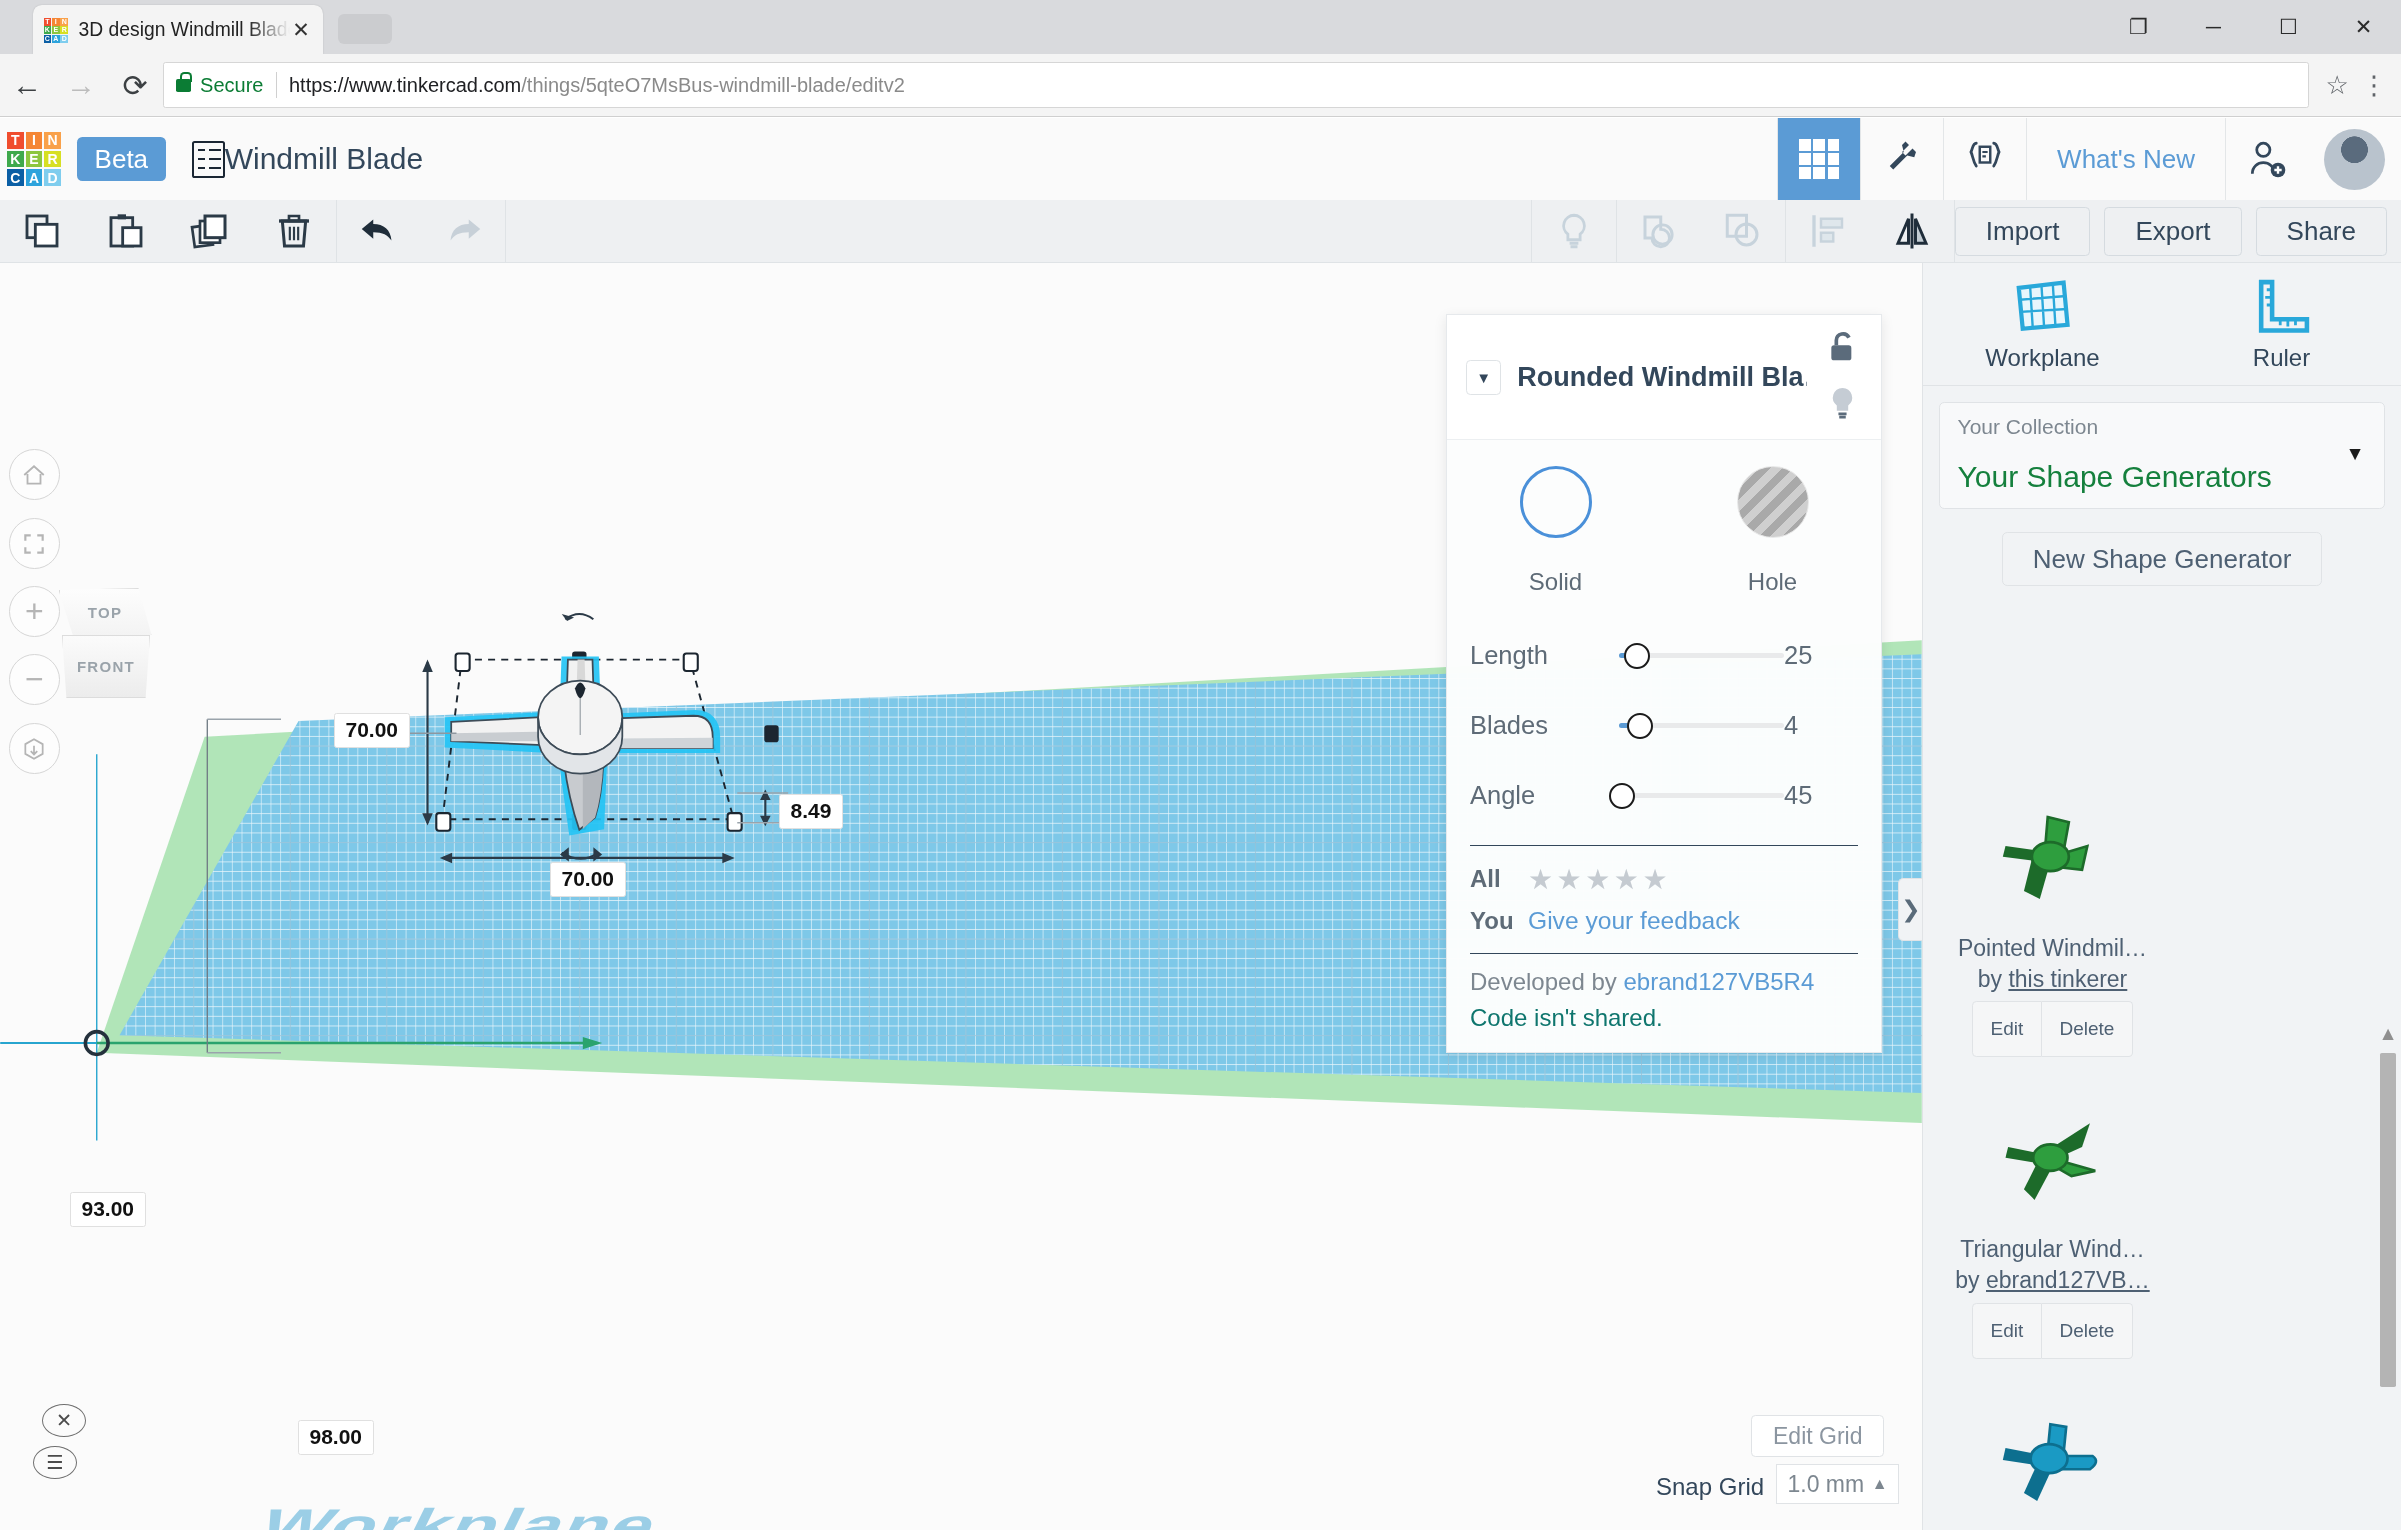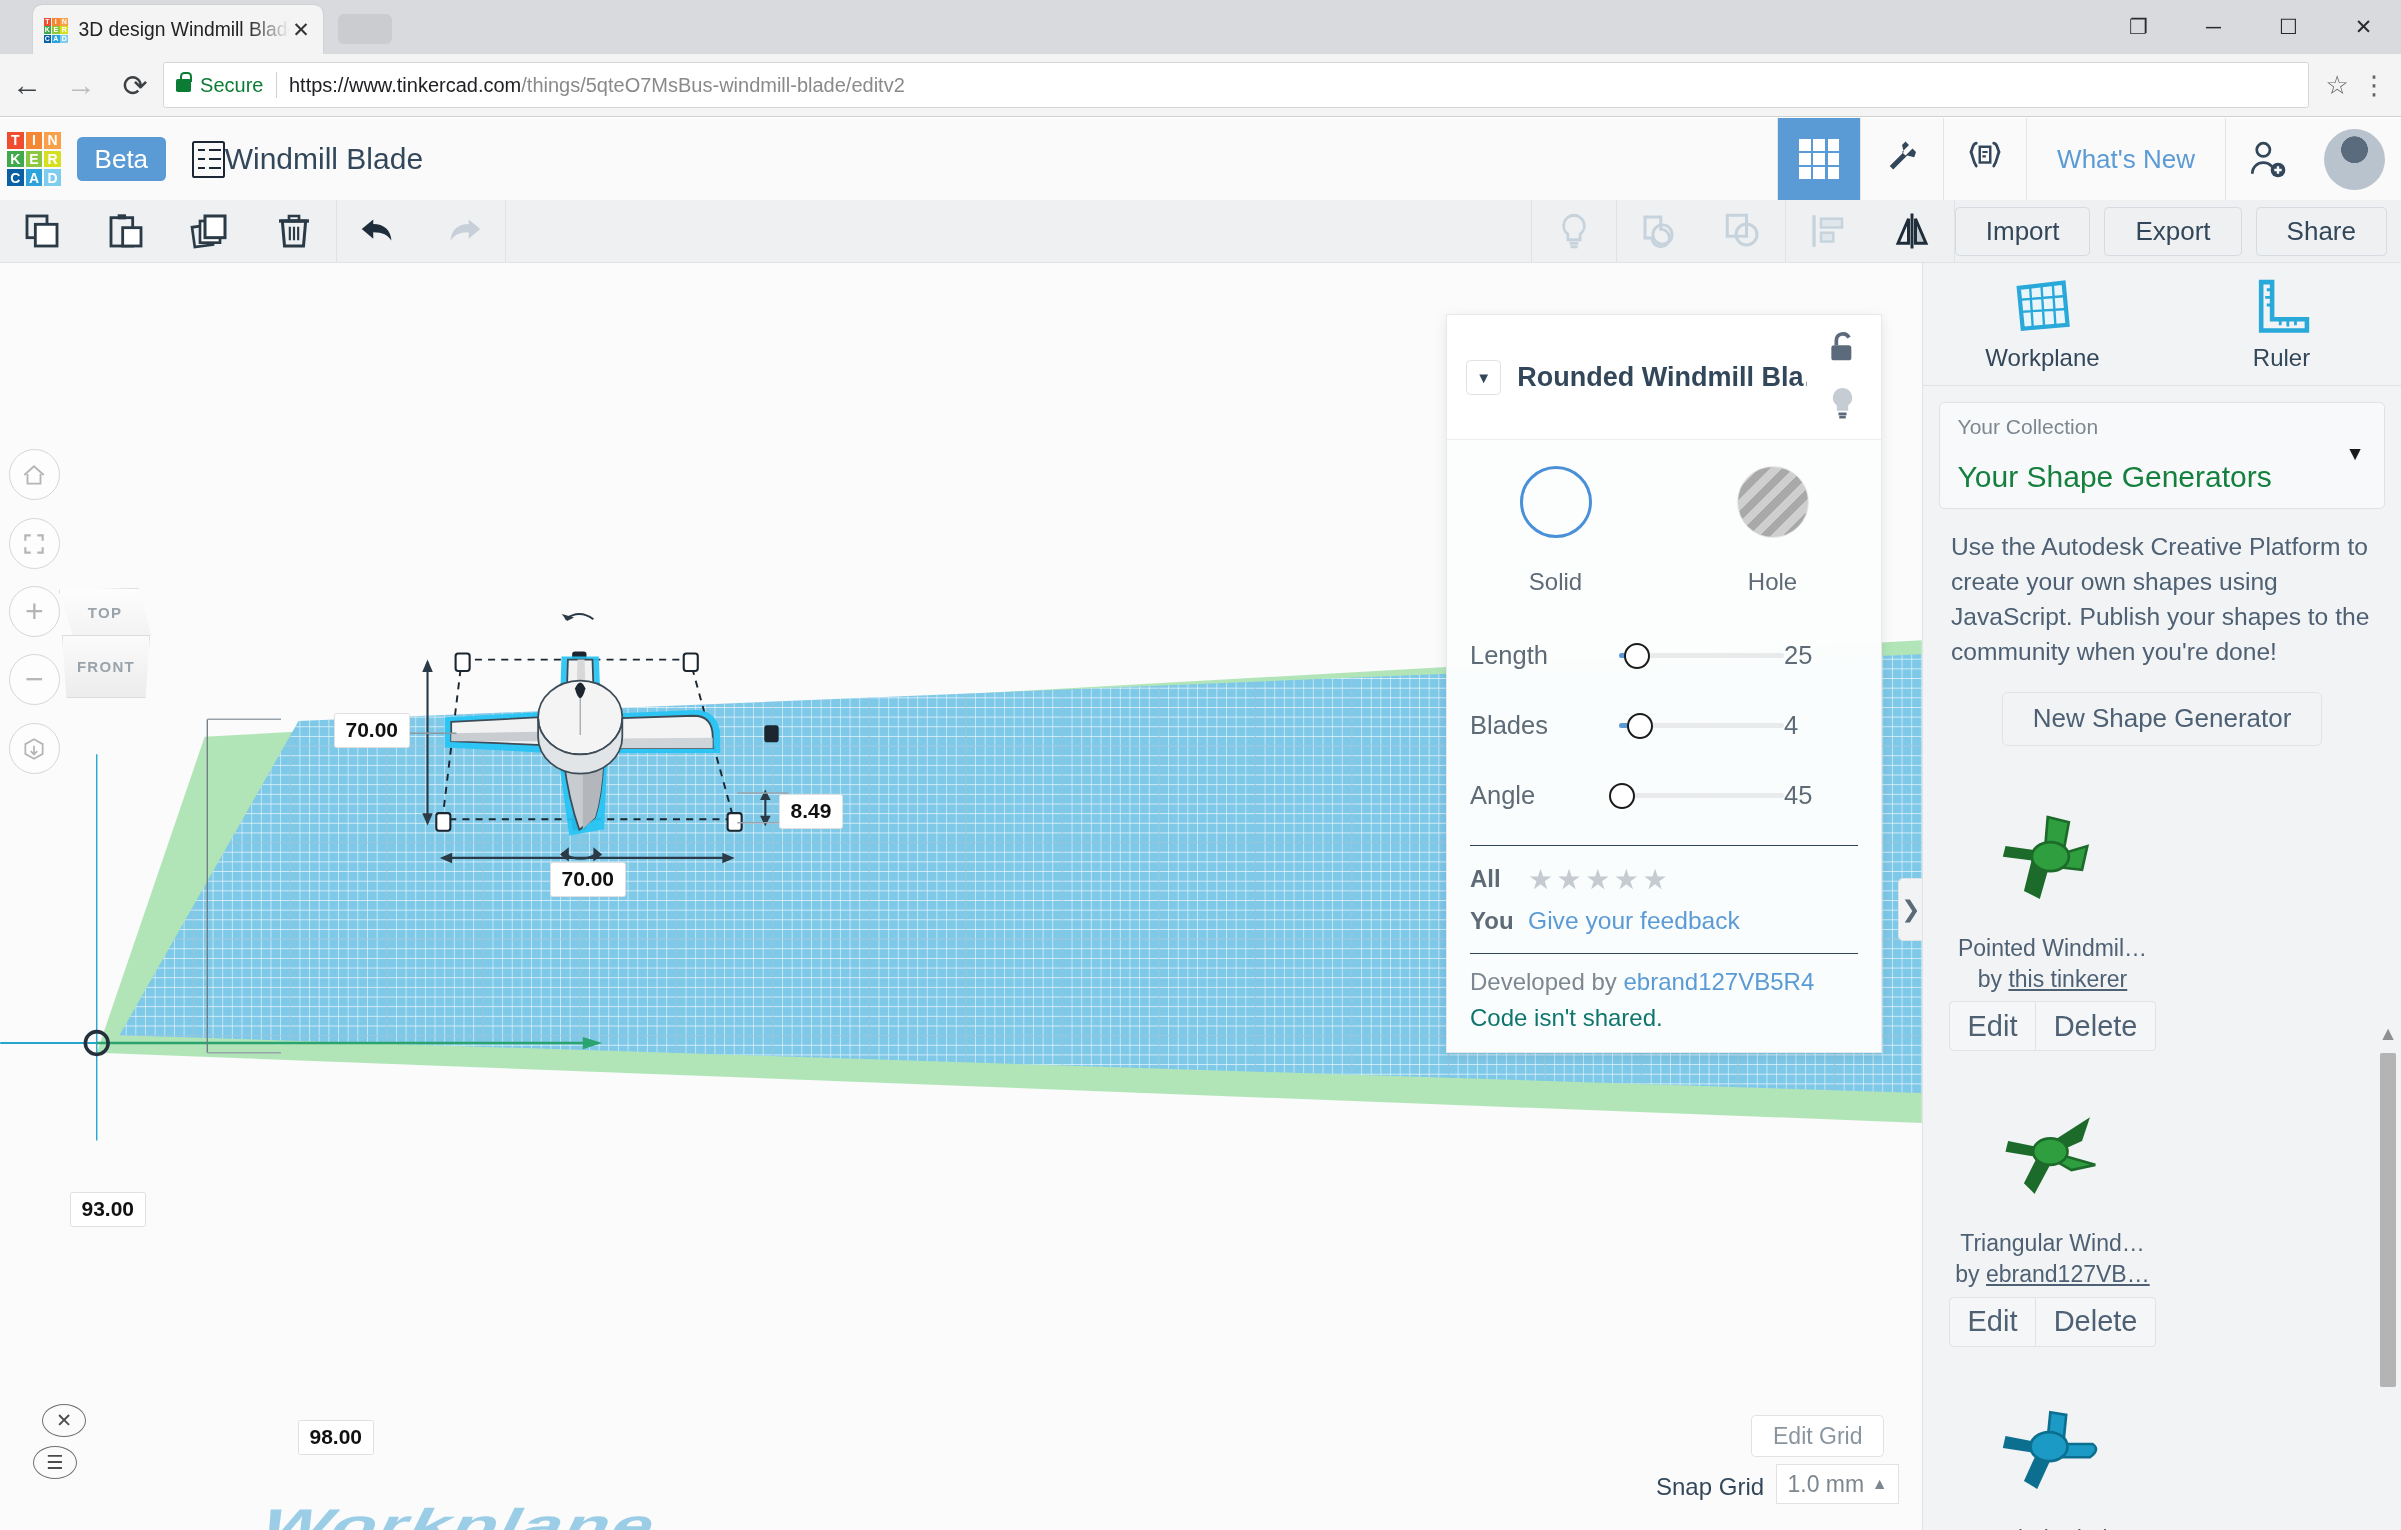--- a/index.html
+++ b/index.html
@@ -247,22 +247,22 @@
     display: flex; flex-wrap: wrap; }
   .shape-card { width: 207px; margin: 0 0 16px 26px; text-align: center; }
   .shape-thumb { height: 163px; display: flex; align-items: center;
     justify-content: center; }
   .shape-name { font-size: 23px; color: #4e6073; white-space: nowrap;
     overflow: hidden; }
   .shape-by { font-size: 23px; color: #4e6073; margin-top: 3.5px;
     white-space: nowrap; overflow: hidden; }
   .shape-by u { cursor: pointer; }
   .shape-btns { display: flex; justify-content: center; margin-top: 8.8px; }
-  .mini-btn { height: 50px; padding: 0 17.6px; border: 0.9px solid #e0e3e6;
-    background: #f5f6f7; font-size: 29px; color: #4e6073; cursor: pointer;
+  .mini-btn { height: 56px; padding: 0 17.6px; border: 0.9px solid #e0e3e6;
+    background: #f5f6f7; font-size: 19px; color: #4e6073; cursor: pointer;
     display: flex; align-items: center; font-family: "Liberation Sans", sans-serif; }
   .mini-btn:first-child { border-radius: 4.4px 0 0 4.4px; }
   .mini-btn:last-child { border-radius: 0 4.4px 4.4px 0; border-left: none; }
 
   .sb-scroll { position: absolute; right: 5.3px; top: 790px; width: 16px;
     height: 334px; background: #b4b4b4; border-radius: 1.8px; cursor: pointer; }
   .sb-scroll-up { position: absolute; right: 3.5px; top: 760px;
     font-size: 19.3px; color: #8f8f8f; cursor: pointer; }
 </style>
 </head>
@@ -689,21 +689,20 @@
       <span class="sb-tool-label">Ruler</span>
     </div>
   </div>
 
   <div class="collection-box">
     <div class="coll-sm">Your Collection</div>
     <div class="coll-lg">Your Shape Generators</div>
     <span class="coll-chev">▼</span>
   </div>
 
-  <div class="sb-desc">Use the Autodesk Creative Platform to create your own shapes using JavaScript. Publish your shapes to the community when you're done!</div>
   <button class="newgen-btn">New Shape Generator</button>
 
   <div class="shape-grid">
     <div class="shape-card">
       <div class="shape-thumb">
         <svg width="140" height="132" viewBox="0 0 100 100">
           <path d="M14 44 L44 48 L42 56 L12 52z" fill="#1d6b2a"></path>
           <path d="M46 22 L62 26 L58 48 L44 46z" fill="#2e9e3e" stroke="#1d6b2a" stroke-width="2"></path>
           <path d="M56 50 L76 44 L72 62 L54 60z" fill="#2e9e3e" stroke="#1d6b2a" stroke-width="2"></path>
           <path d="M34 54 L48 56 L40 84 L28 78z" fill="#1d6b2a"></path>

